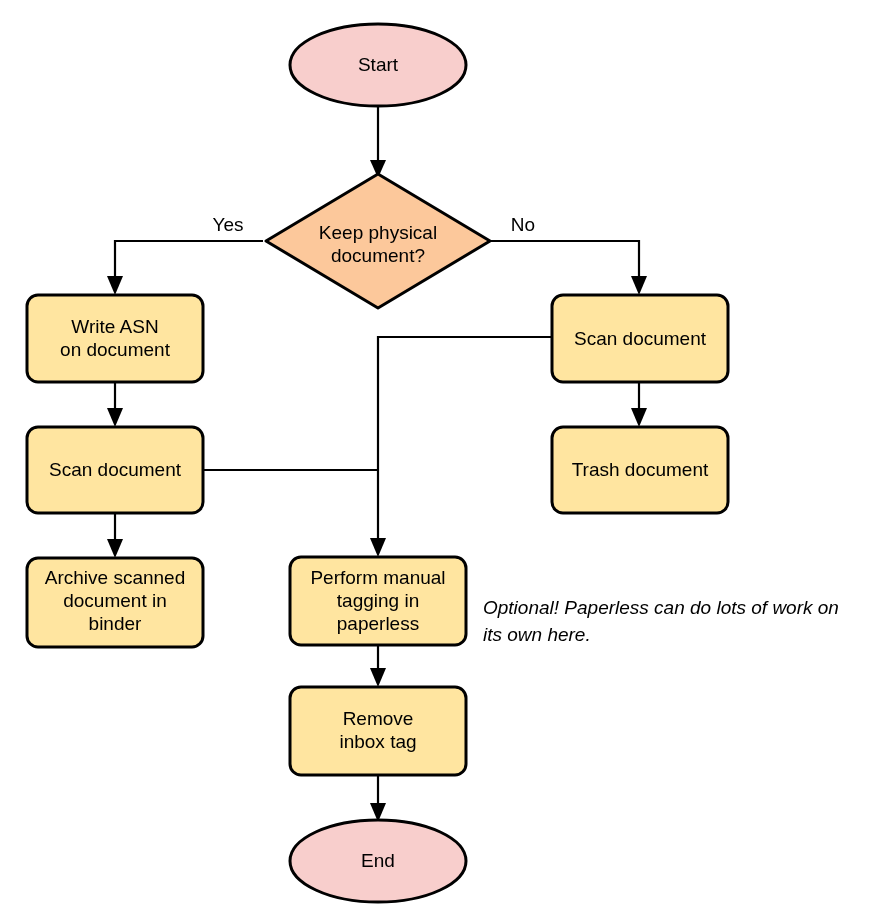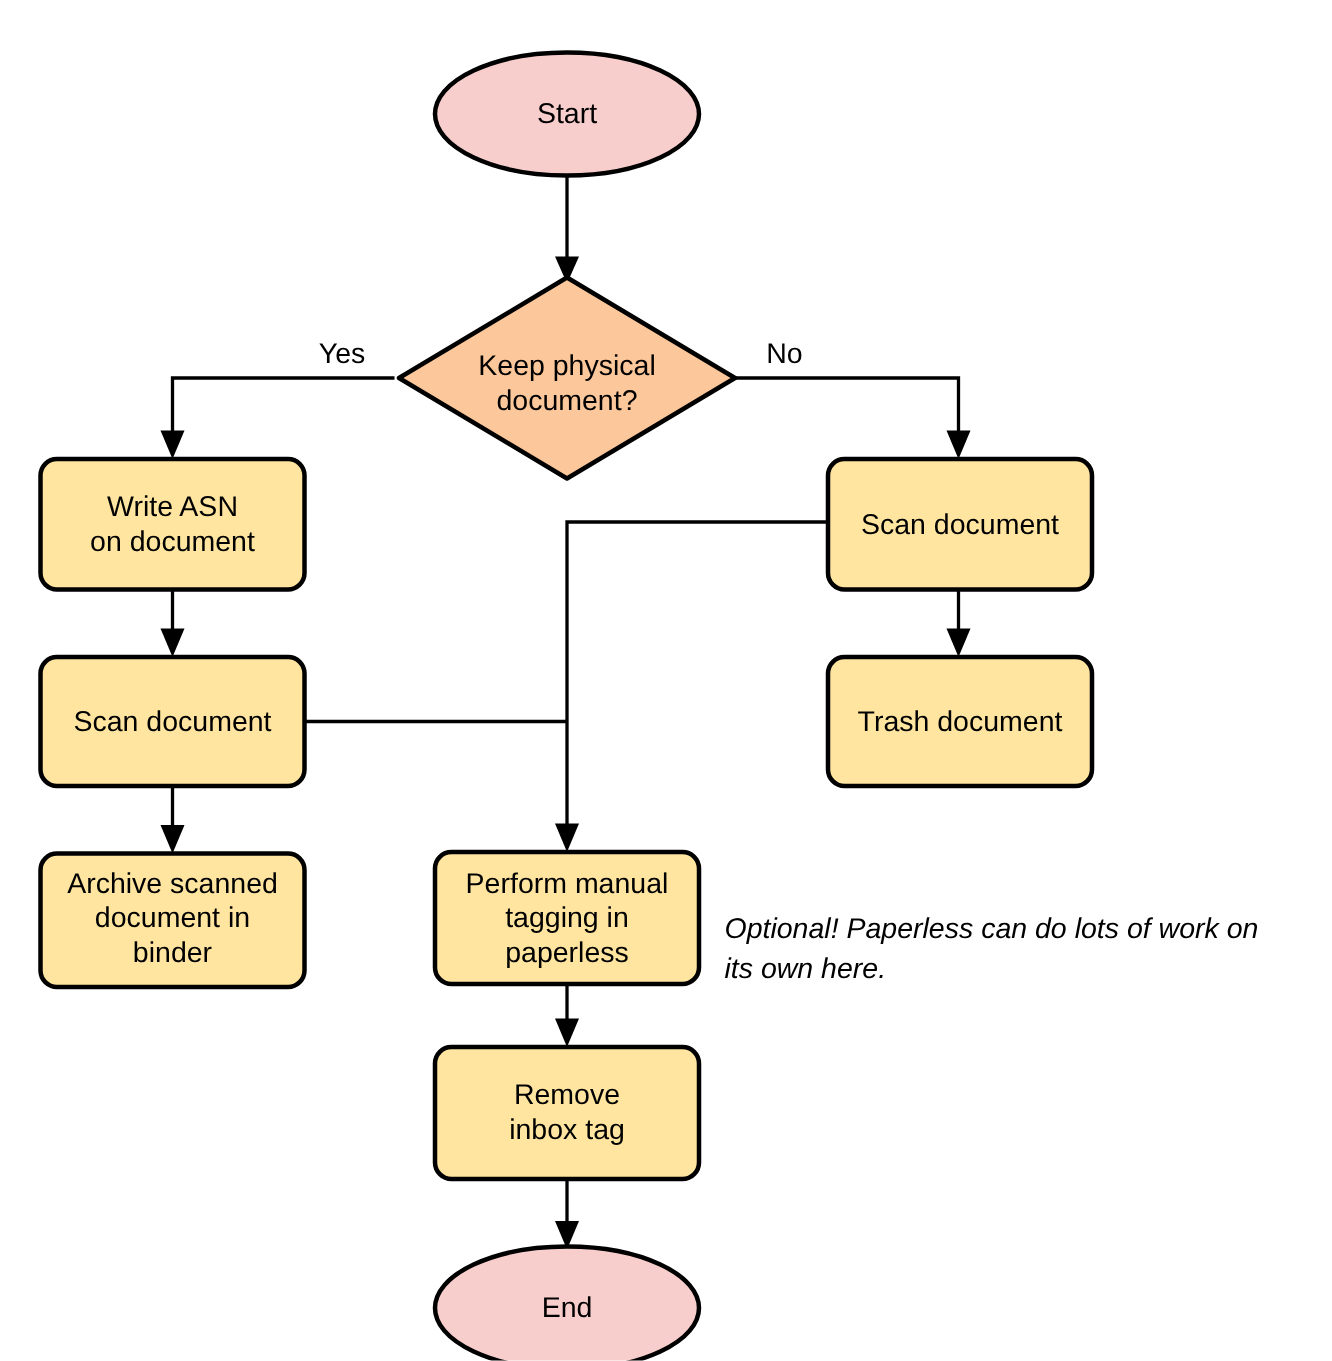--- a/index.html
+++ b/index.html
@@ -10,21 +10,21 @@
   }
   body {
     width: 888px;
     height: 907px;
     position: relative;
     overflow: hidden;
     font-family: "Liberation Sans", sans-serif;
   }
   #flow-root {
     position: absolute;
-    top: 15px;
+    top: 4px;
     left: 0;
     width: 888px;
     height: 876px;
   }
   svg.flow-canvas {
     position: absolute;
     top: 0;
     left: 0;
     width: 888px;
     height: 907px;

